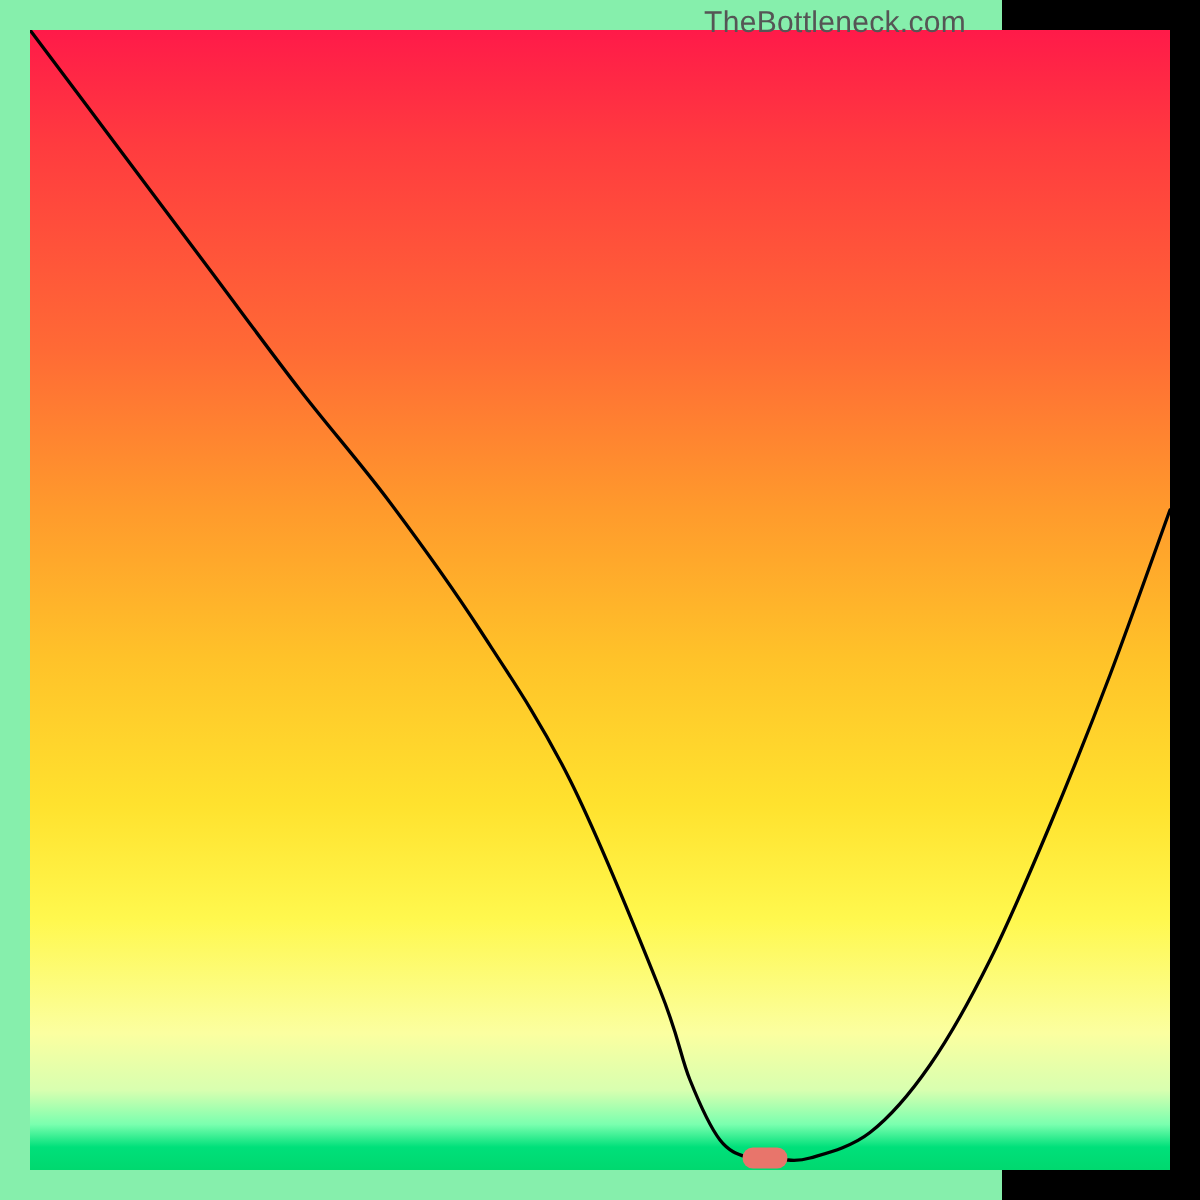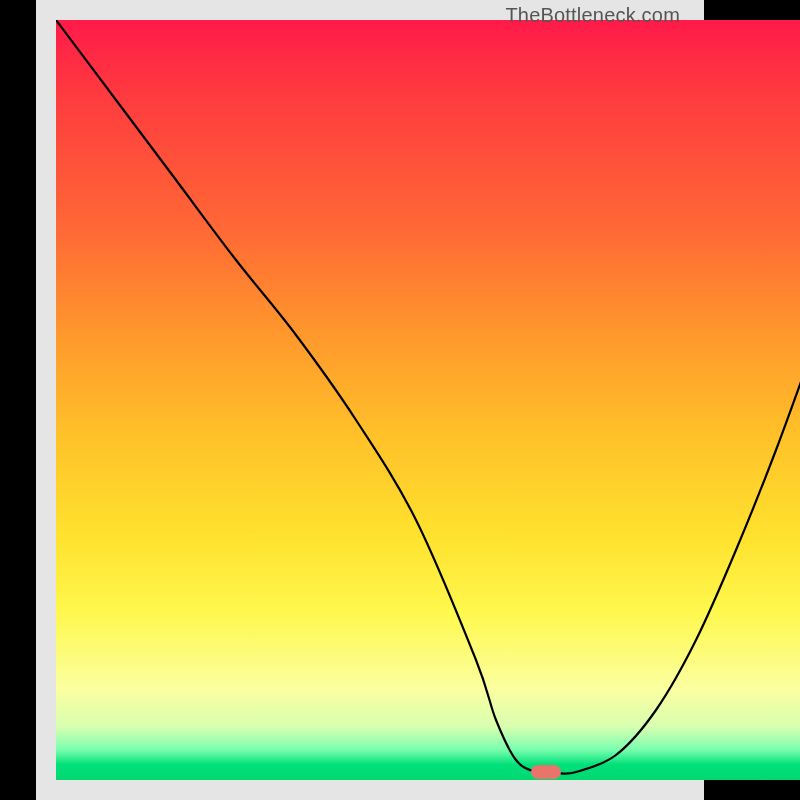--- a/index.html
+++ b/index.html
@@ -8,22 +8,21 @@
     width: 800px;
     height: 800px;
     background: #000;
     font-family: Arial, Helvetica, sans-serif;
     overflow: hidden;
   }
   .frame {
     position: relative;
     width: 668px;
     height: 800px;
-    background: #e5e5e5;
-    margin-left: 36px;
+    background: #86efac;
   }
   .plot-area {
     position: absolute;
     left: 20px;
     top: 20px;
     width: 760px;
     height: 760px;
     
     background: linear-gradient(
       to bottom,

